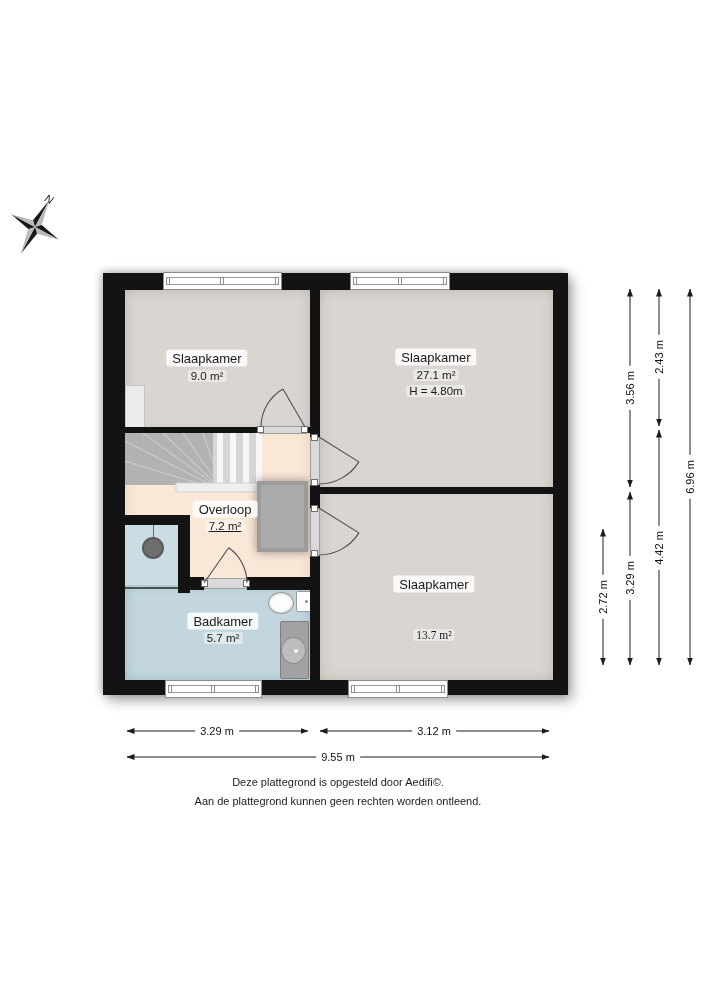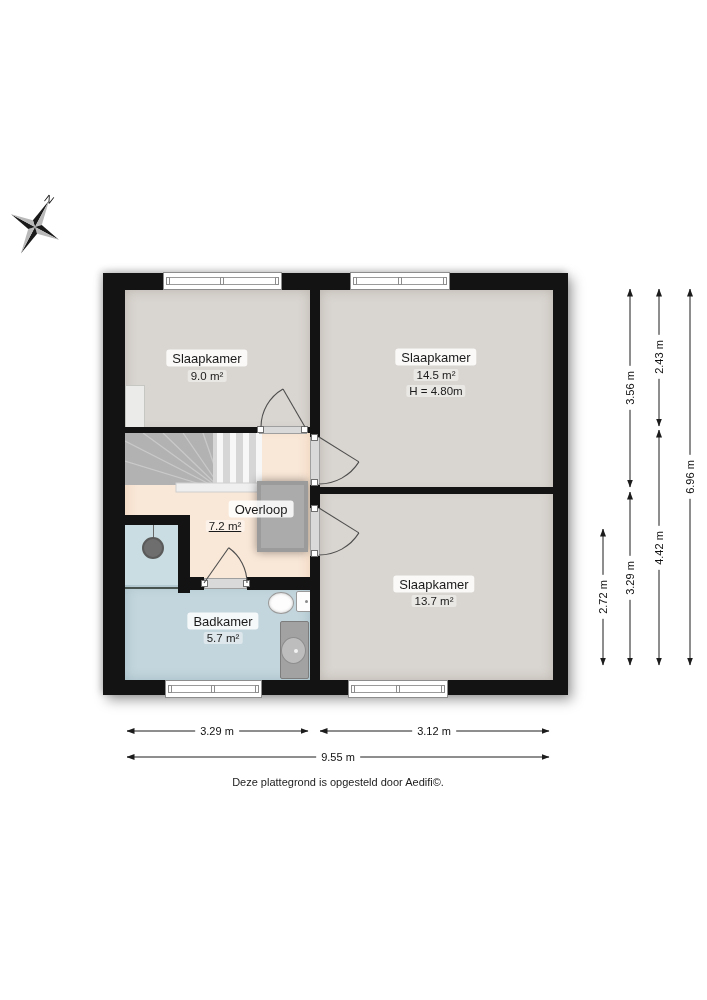--- a/index.html
+++ b/index.html
@@ -175,37 +175,38 @@
       <line x1="127" y1="731" x2="308" y2="731" marker-start="url(#arr)" marker-end="url(#arr)"></line>
       <line x1="320" y1="731" x2="549" y2="731" marker-start="url(#arr)" marker-end="url(#arr)"></line>
       <line x1="127" y1="757" x2="549" y2="757" marker-start="url(#arr)" marker-end="url(#arr)"></line>
     </g>
   </svg>
 
   <div class="room-label" style="left:207px;top:358px;">Slaapkamer</div>
   <div class="room-area" style="left:207px;top:376px;">9.0 m²</div>
 
   <div class="room-label" style="left:436px;top:357px;">Slaapkamer</div>
-  <div class="room-area" style="left:436px;top:375px;">14.5 m²</div>
+  <div class="room-area" style="left:436px;top:375px;">27.1 m²</div>
   <div class="room-area" style="left:436px;top:391px;">H = 4.80m</div>
 
-  <div class="room-label" style="left:225px;top:509px;margin-left:36px;">Overloop</div>
+  <div class="room-label" style="left:225px;top:509px;">Overloop</div>
   <div class="room-area" style="left:225px;top:526px;text-decoration:underline;">7.2 m²</div>
 
   <div class="room-label" style="left:434px;top:584px;">Slaapkamer</div>
-  <div class="room-area" style="left:434px;top:601px;">13.7 m²</div>
+  <div class="room-area" style="left:434px;top:635px;font-family:Liberation Serif, serif;">13.7 m²</div>
 
   <div class="room-label" style="left:223px;top:621px;">Badkamer</div>
   <div class="room-area" style="left:223px;top:638px;">5.7 m²</div>
 
   <div class="dim vert" style="left:603px;top:597px;">2.72 m</div>
   <div class="dim vert" style="left:630px;top:388px;">3.56 m</div>
   <div class="dim vert" style="left:630px;top:578px;">3.29 m</div>
   <div class="dim vert" style="left:659px;top:357px;">2.43 m</div>
   <div class="dim vert" style="left:659px;top:548px;">4.42 m</div>
   <div class="dim vert" style="left:690px;top:477px;">6.96 m</div>
   <div class="dim" style="left:217px;top:731px;">3.29 m</div>
   <div class="dim" style="left:434px;top:731px;">3.12 m</div>
   <div class="dim" style="left:338px;top:757px;">9.55 m</div>
 
   <div class="footer-line" style="top:776px;">Deze plattegrond is opgesteld door Aedifi©.</div>
+  <div class="footer-line" style="top:795px;">Aan de plattegrond kunnen geen rechten worden ontleend.</div>
 
 </div>
 
 </body></html>

